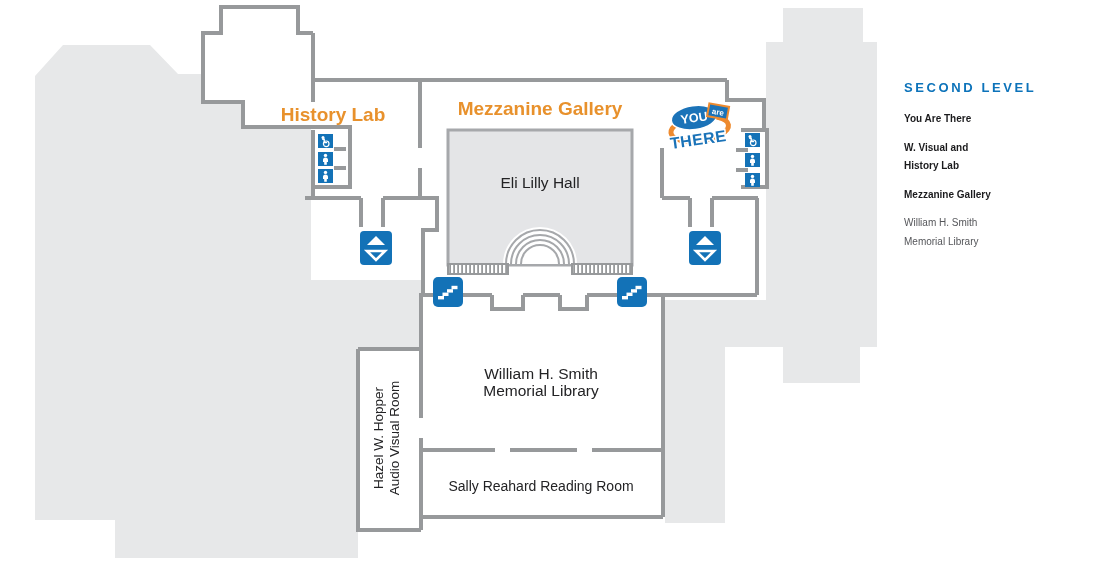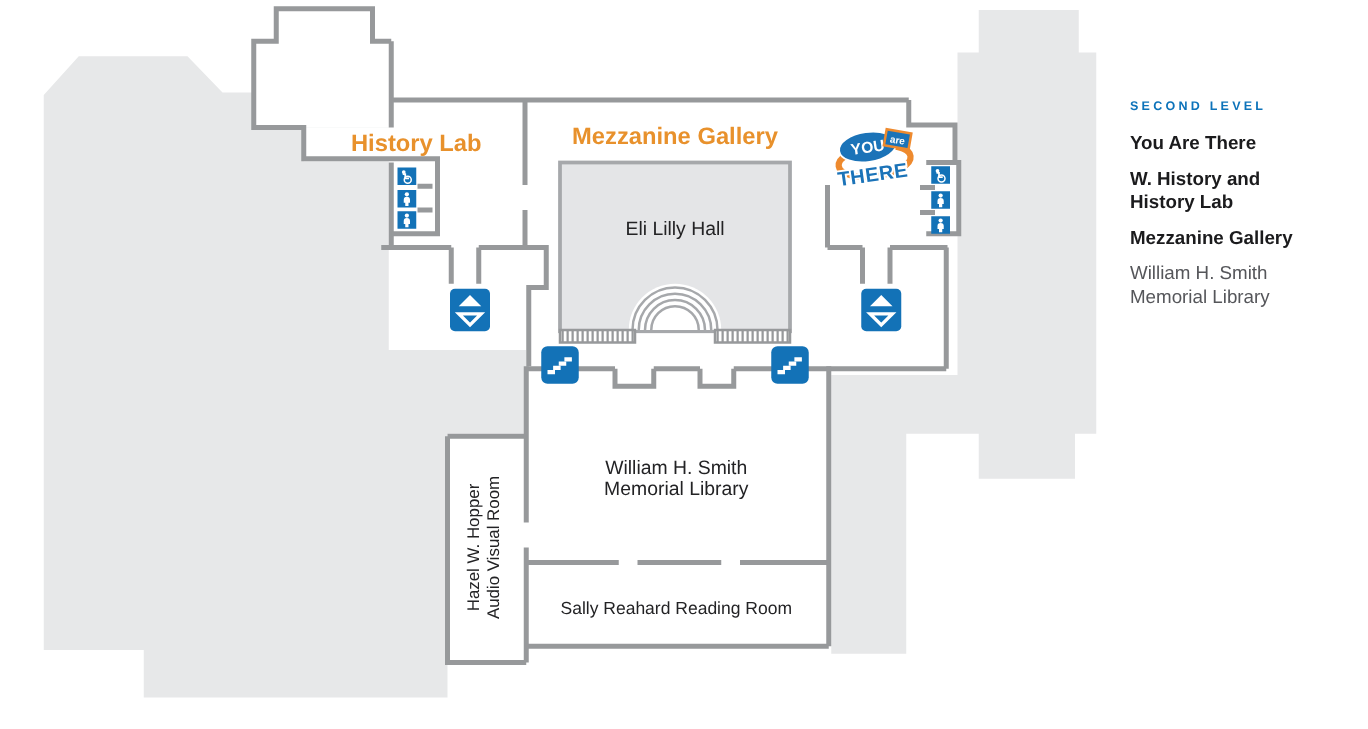--- a/index.html
+++ b/index.html
@@ -1,21 +1,21 @@
 <!DOCTYPE html>
 <html><head>
 <meta charset="utf-8">
 <style>
   html,body{margin:0;padding:0;background:#ffffff;}
   .stage{position:relative;width:1094px;height:583px;background:#fff;overflow:hidden;
          font-family:"Liberation Sans", sans-serif;}
   svg text{font-family:"Liberation Sans", sans-serif;}
   .legend{position:absolute;left:904px;top:80px;width:180px;}
-  .legend-title{color:#0d73ba;font-size:10px;font-weight:700;letter-spacing:2.6px;margin:0 0 15px 0;}
-  .legend-item{color:#1b1b1d;font-size:15px;font-weight:700;line-height:18.5px;margin:0 0 10px 0;}
+  .legend-title{color:#0d73ba;font-size:13px;font-weight:700;letter-spacing:2.6px;margin:0 0 15px 0;}
+  .legend-item{color:#1b1b1d;font-size:10px;font-weight:700;line-height:18.5px;margin:0 0 10px 0;}
   .legend-item.regular{color:#55565a;font-weight:400;}
   .legend-item div{white-space:nowrap;}
 </style>
 </head>
 <body>
 
 <div class="stage">
 
 <svg width="1094" height="583" viewBox="0 0 1094 583">
   <defs>
@@ -170,21 +170,21 @@
   <text transform="translate(399,438) rotate(-90)" text-anchor="middle" font-size="13.5" fill="#232325">Audio Visual Room</text>
 </svg>
 
 
 <div class="legend">
   <div class="legend-title">SECOND LEVEL</div>
   <div class="legend-item">
     <div>You Are There</div>
   </div>
   <div class="legend-item">
-    <div>W. History and</div>
+    <div>W. Visual and</div>
     <div>History Lab</div>
   </div>
   <div class="legend-item">
     <div>Mezzanine Gallery</div>
   </div>
   <div class="legend-item regular">
     <div>William H. Smith</div>
     <div>Memorial Library</div>
   </div>
 </div>

